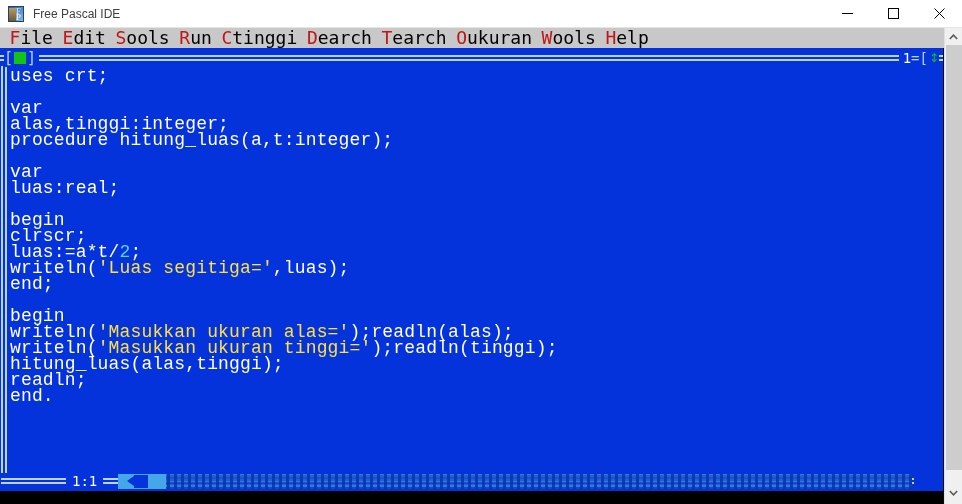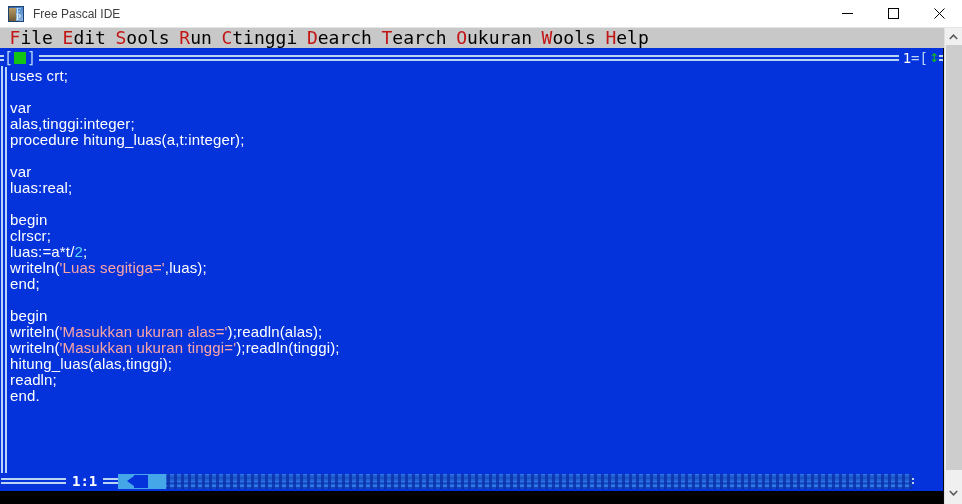--- a/index.html
+++ b/index.html
@@ -178,21 +178,21 @@
   .frame-left i {
     position: absolute; top: 0; bottom: 0; width: 2px;
     background: #b9d4f5;
   }
   .frame-left i.a { left: 1px; }
   .frame-left i.b { left: 5px; }
 
   
   .frame-bottom {
     position: absolute; left: 0; bottom: 0;
-    width: 914px; height: 20px; font-weight: bold;
+    width: 914px; height: 20px;
   }
   .frame-bottom .rule {
     position: absolute; left: 1px; right: 0; top: 7px; height: 6px;
     border-top: 2px solid #b9d4f5;
     border-bottom: 2px solid #b9d4f5;
     box-sizing: border-box;
   }
   .cursor-pos {
     position: absolute; left: 66px; bottom: 0;
     height: 20px; line-height: 20px;
@@ -237,29 +237,29 @@
     width: 14px; height: 13px;
     background: #0433dc;
   }
 
   
   .code {
     position: absolute;
     left: 10px; top: 20px;
     right: 2px; bottom: 20px;
     color: #ffffff;
-    font-family: Liberation Sans, sans-serif;
-    font-size: 15px;
+    font-family: Liberation Mono, monospace;
+    font-size: 18px;
     line-height: 16px;
     white-space: pre;
     overflow: hidden;
     letter-spacing: 0.15px;
   }
   .code .ln { height: 16px; }
-  .code .str { color: #fca5a5; text-align: right; }
+  .code .str { color: #fde047; text-align: right; }
   .code .num { color: #58d7f2; }
 
   
   .vscroll {
     position: absolute;
     right: 0; top: 28px;
     width: 18px; height: 476px;
     background: #f0f0f0;
     border-left: 1px solid #e0e0e0;
     box-sizing: border-box;

